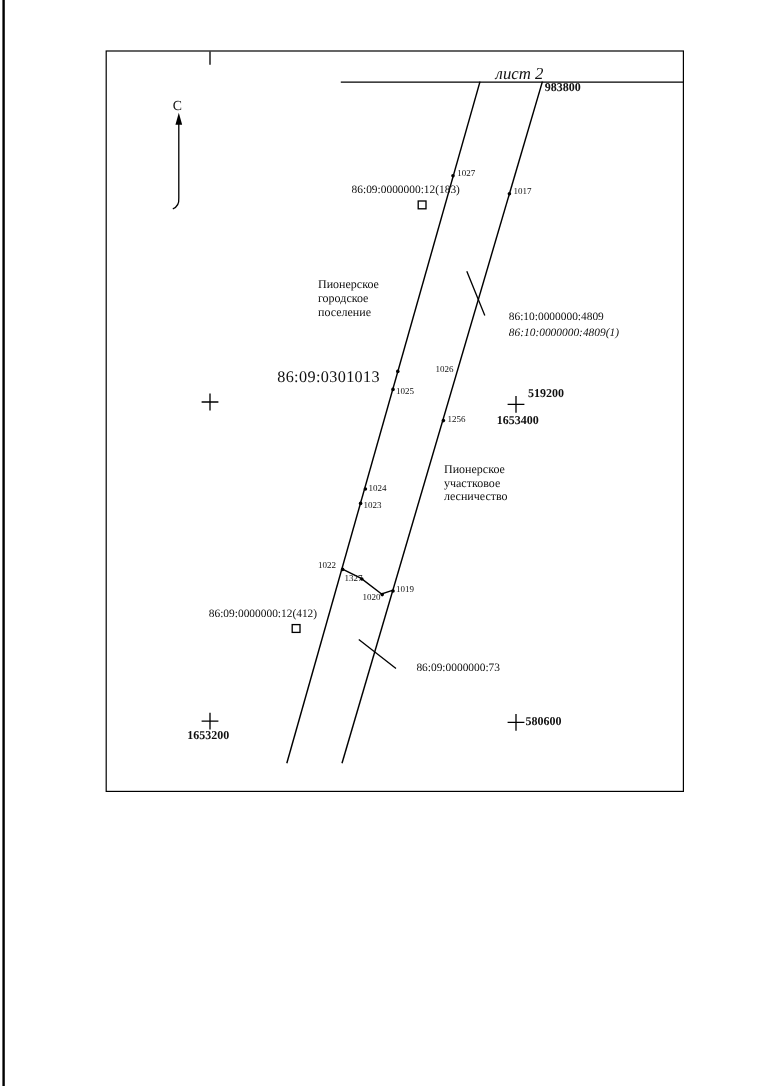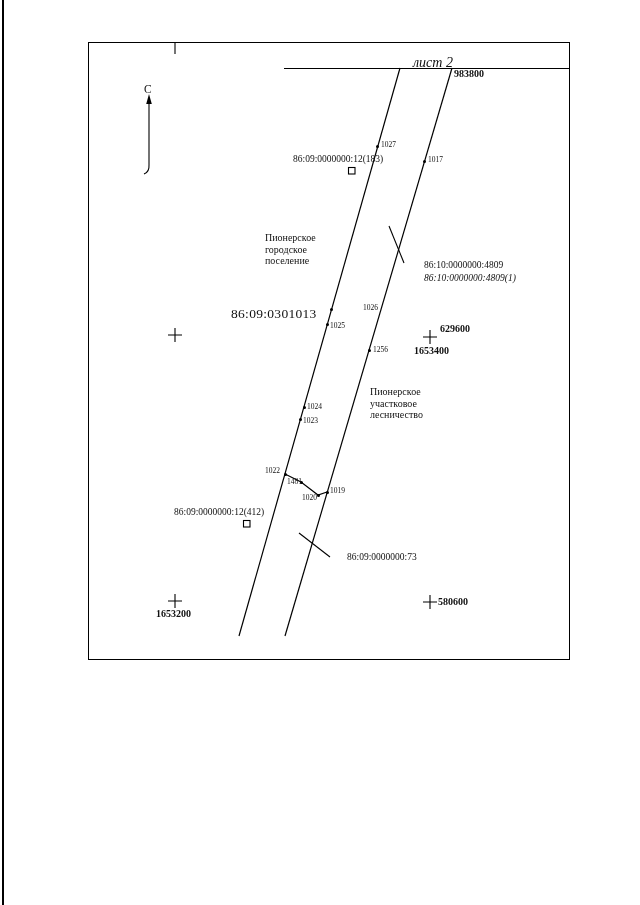--- a/index.html
+++ b/index.html
@@ -96,27 +96,27 @@
       <div class="point-label" style="left: 330px; top: 321px;">1025</div>
       <div class="dot" style="left: 367.5px; top: 348.5px;"></div>
       <div class="point-label" style="left: 373px; top: 345px;">1256</div>
       <div class="dot" style="left: 302.5px; top: 405.5px;"></div>
       <div class="point-label" style="left: 307px; top: 402px;">1024</div>
       <div class="dot" style="left: 298.5px; top: 417.5px;"></div>
       <div class="point-label" style="left: 303px; top: 416px;">1023</div>
       <div class="dot" style="left: 283.5px; top: 472.5px;"></div>
       <div class="point-label" style="left: 265px; top: 466px;">1022</div>
       <div class="dot" style="left: 299.5px; top: 480.5px;"></div>
-      <div class="point-label" style="left: 287px; top: 477px;">1481</div>
+      <div class="point-label" style="left: 287px; top: 477px;">1327</div>
       <div class="dot" style="left: 316.5px; top: 493.5px;"></div>
       <div class="point-label" style="left: 302px; top: 493px;">1020</div>
       <div class="dot" style="left: 325.5px; top: 490.5px;"></div>
       <div class="point-label" style="left: 330px; top: 486px;">1019</div>
     </div>
   <div id="grid-labels-layer">
       <div class="coord-label" style="left: 454px; top: 68px;">983800</div>
-      <div class="coord-label" style="left: 440px; top: 323px;">629600</div>
+      <div class="coord-label" style="left: 440px; top: 323px;">519200</div>
       <div class="coord-label" style="left: 414px; top: 345px;">1653400</div>
       <div class="coord-label" style="left: 156px; top: 608px;">1653200</div>
       <div class="coord-label" style="left: 438px; top: 596px;">580600</div>
     </div>
 
 </div>
 
 </body></html>

